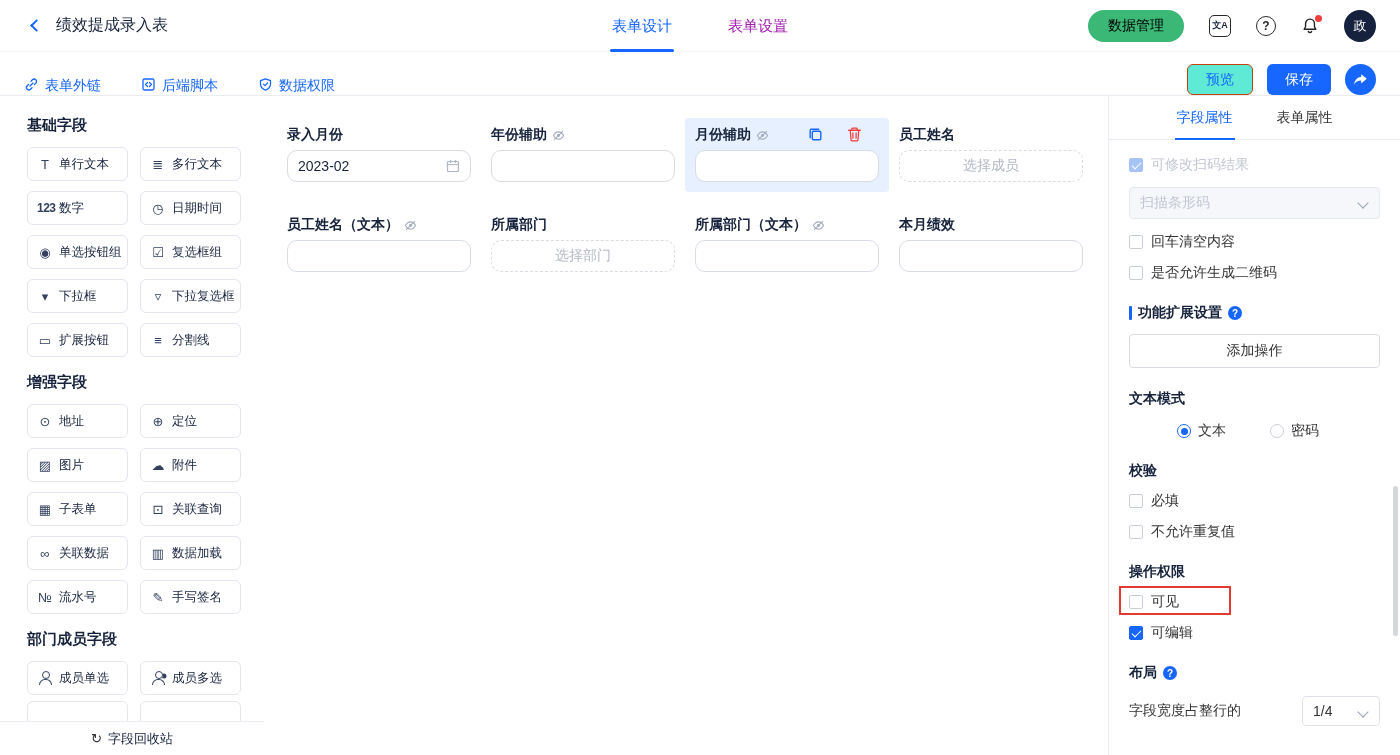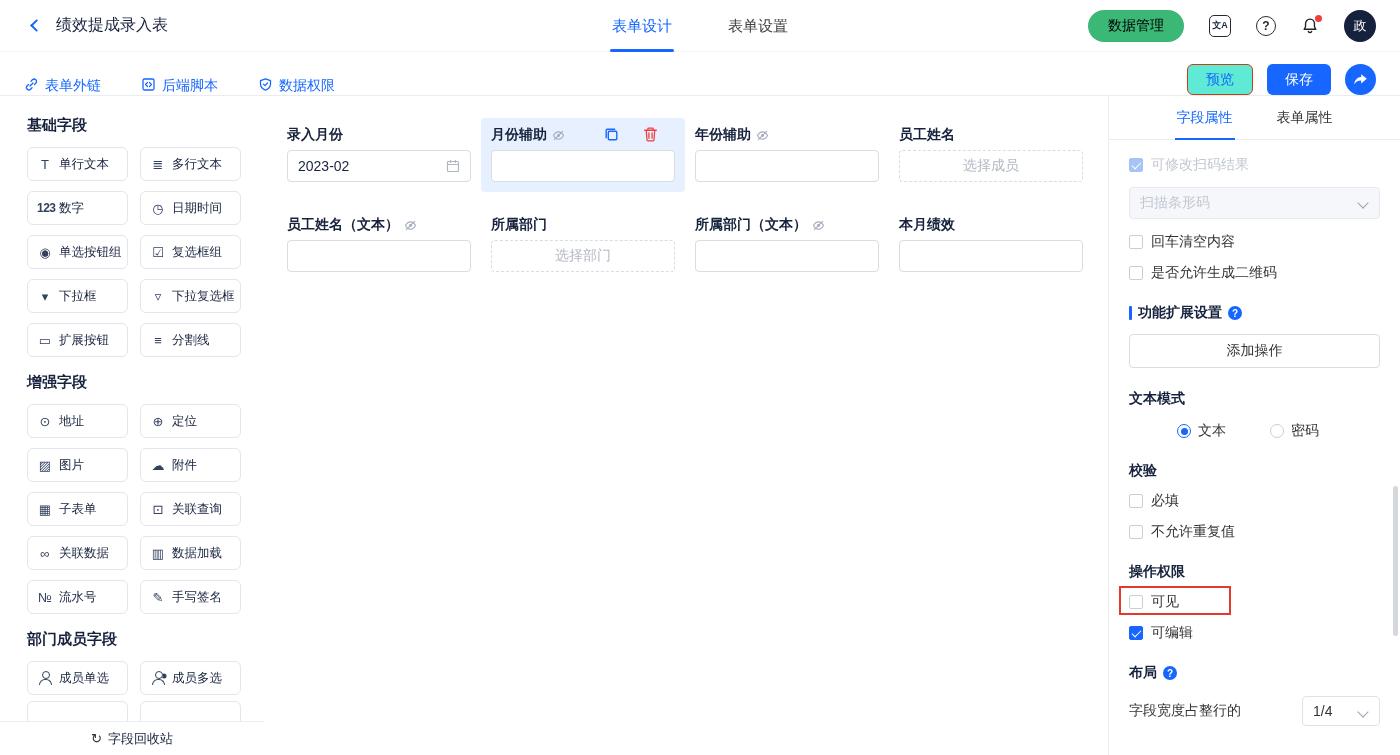--- a/index.html
+++ b/index.html
@@ -6,21 +6,21 @@
 html,body { width:1400px; height:755px; }
 body { font-family:"Liberation Sans","DejaVu Sans",sans-serif; background:#fff; color:#17233d; position:relative; overflow:hidden; }
 
 
 .header { position:absolute; top:0; left:0; right:0; height:52px; background:#fff; display:flex; align-items:center; padding:0 24px; z-index:6; border-bottom:1px solid #f4f5f7; }
 .h-left { display:flex; align-items:flex-start; gap:12px; }
 .back { width:20px; height:20px; display:flex; align-items:center; justify-content:center; cursor:pointer; }
 .chev { width:9px; height:9px; border-left:2px solid #1666ff; border-bottom:2px solid #1666ff; transform:rotate(45deg); margin-left:4px; }
 .title { font-size:16px; color:#17233d; }
 .h-tabs { position:absolute; left:50%; transform:translateX(-50%); top:0; height:52px; display:flex; gap:56px; }
-.h-tab { display:flex; align-items:center; font-size:15px; color:#404040; position:relative; cursor:pointer; white-space:nowrap; }
+.h-tab { display:flex; align-items:center; font-size:15px; color:#a21caf; position:relative; cursor:pointer; white-space:nowrap; }
 .h-tab.active { color:#1666ff; }
 .h-tab.active::after { content:""; position:absolute; left:-2px; right:-2px; bottom:0; height:3px; background:#1666ff; border-radius:2px; }
 .h-right { margin-left:auto; display:flex; align-items:center; gap:25px; }
 .pill-green { background:#3cb876; color:#000000; font-size:14px; padding:7px 20px; border-radius:16px; cursor:pointer; white-space:nowrap; }
 .lang-box { min-width:22px; height:22px; border:1.5px solid #2b2b2b; border-radius:5px; font-size:9px; font-weight:bold; display:flex; align-items:center; justify-content:center; padding:0 2px; cursor:pointer; }
 .help-circle { width:20px; height:20px; border:1.5px solid #2b2b2b; border-radius:50%; display:flex; align-items:center; justify-content:center; font-size:12px; font-weight:bold; color:#2b2b2b; cursor:pointer; }
 .help-circle::after { content:"?"; }
 .bell { position:relative; display:flex; cursor:pointer; }
 .bell .dot { position:absolute; top:-2px; right:-3px; width:7px; height:7px; border-radius:50%; background:#f23d3d; }
 .avatar { width:32px; height:32px; border-radius:50%; background:#16213e; color:#fff; font-size:13px; display:flex; align-items:center; justify-content:center; cursor:pointer; }
@@ -50,21 +50,21 @@
 .recycle { position:absolute; left:0; bottom:0; width:264px; height:34px; background:#fff; border-top:1px solid #e9ecf0; display:flex; align-items:center; justify-content:center; gap:6px; font-size:13px; color:#17233d; z-index:4; cursor:pointer; }
 .ricon::after { content:"↻"; color:#333; font-size:13px; }
 
 
 .canvas { position:absolute; top:96px; bottom:0; left:265px; right:292px; background:#fff; overflow:hidden; }
 .form-grid { position:absolute; left:12px; top:22px; display:grid; grid-template-columns:repeat(4,204px); row-gap:16px; }
 .field { position:relative; padding:6px 10px 10px; border-radius:4px; }
 .field.selected { background:#e6f0ff; }
 .f-label { display:flex; align-items:center; gap:5px; height:22px; font-size:14px; font-weight:bold; color:#17233d; margin-bottom:4px; white-space:nowrap; }
 .eye { display:flex; }
-.f-input { height:32px; border:1px solid #d8dce3; border-radius:4px; background:#fff; font-size:14px; color:#17233d; display:flex; align-items:center; padding:0 10px; cursor:text; }
+.f-input { height:32px; border:1px solid #d8dce3; border-radius:10px; background:#fff; font-size:14px; color:#17233d; display:flex; align-items:center; padding:0 10px; cursor:text; }
 .f-input.dashed { border-style:dashed; color:#b4b9c4; justify-content:center; cursor:pointer; }
 .f-input.date { justify-content:space-between; }
 .cal { display:flex; }
 .f-acts { position:absolute; top:8px; right:26px; display:flex; gap:22px; }
 .act { cursor:pointer; display:flex; }
 
 
 .panel { position:absolute; top:96px; right:0; bottom:0; width:292px; background:#fff; border-left:1px solid #e9ecf0; }
 .panel-tabs { height:44px; border-bottom:1px solid #e9ecf0; display:flex; justify-content:center; gap:44px; }
 .p-tab { font-size:14px; display:flex; align-items:center; position:relative; cursor:pointer; color:#333; }
@@ -278,20 +278,33 @@
         <div class="f-input date">
           <span>2023-02</span>
           <span class="cal">
             <svg width="14" height="14" viewBox="0 0 14 14">
               <rect x="1.5" y="2.5" width="11" height="10" rx="1" stroke="#b0b6c3" fill="none" stroke-width="1.2"></rect>
               <path d="M1.5 5.5h11M4.5 1v3M9.5 1v3" stroke="#b0b6c3" stroke-width="1.2"></path>
             </svg>
           </span>
         </div>
       </div>
+      <div class="field">
+        <div class="f-label">
+          <span>年份辅助</span>
+          <span class="eye">
+            <svg width="13" height="13" viewBox="0 0 14 14">
+              <path d="M1.5 7c1.5-2.6 3.3-3.9 5.5-3.9S11 4.4 12.5 7C11 9.6 9.2 10.9 7 10.9S3 9.6 1.5 7z" stroke="#a3abbd" fill="none" stroke-width="1.1"></path>
+              <circle cx="7" cy="7" r="1.6" fill="#a3abbd"></circle>
+              <path d="M2.5 11.5l9-9" stroke="#a3abbd" stroke-width="1.1" stroke-linecap="round"></path>
+            </svg>
+          </span>
+        </div>
+        <div class="f-input"></div>
+      </div>
       <div class="field selected">
         <div class="f-label">
           <span>月份辅助</span>
           <span class="eye">
             <svg width="13" height="13" viewBox="0 0 14 14">
               <path d="M1.5 7c1.5-2.6 3.3-3.9 5.5-3.9S11 4.4 12.5 7C11 9.6 9.2 10.9 7 10.9S3 9.6 1.5 7z" stroke="#a3abbd" fill="none" stroke-width="1.1"></path>
               <circle cx="7" cy="7" r="1.6" fill="#a3abbd"></circle>
               <path d="M2.5 11.5l9-9" stroke="#a3abbd" stroke-width="1.1" stroke-linecap="round"></path>
             </svg>
           </span>
@@ -306,33 +319,20 @@
           </span>
           <span class="act">
             <svg width="17" height="17" viewBox="0 0 16 16">
               <path d="M2.5 4h11M5.5 4V2.8c0-.4.3-.8.8-.8h3.4c.5 0 .8.4.8.8V4M4 4l.7 9c0 .6.5 1 1 1h4.6c.5 0 1-.4 1-1L12 4M6.5 6.5v5M9.5 6.5v5" stroke="#f23d3d" stroke-width="1.2" fill="none" stroke-linecap="round"></path>
             </svg>
           </span>
         </div>
       </div>
       <div class="field">
         <div class="f-label">
-          <span>年份辅助</span>
-          <span class="eye">
-            <svg width="13" height="13" viewBox="0 0 14 14">
-              <path d="M1.5 7c1.5-2.6 3.3-3.9 5.5-3.9S11 4.4 12.5 7C11 9.6 9.2 10.9 7 10.9S3 9.6 1.5 7z" stroke="#a3abbd" fill="none" stroke-width="1.1"></path>
-              <circle cx="7" cy="7" r="1.6" fill="#a3abbd"></circle>
-              <path d="M2.5 11.5l9-9" stroke="#a3abbd" stroke-width="1.1" stroke-linecap="round"></path>
-            </svg>
-          </span>
-        </div>
-        <div class="f-input"></div>
-      </div>
-      <div class="field">
-        <div class="f-label">
           <span>员工姓名</span>
         </div>
         <div class="f-input dashed">选择成员</div>
       </div>
       <div class="field">
         <div class="f-label">
           <span>员工姓名（文本）</span>
           <span class="eye">
             <svg width="13" height="13" viewBox="0 0 14 14">
               <path d="M1.5 7c1.5-2.6 3.3-3.9 5.5-3.9S11 4.4 12.5 7C11 9.6 9.2 10.9 7 10.9S3 9.6 1.5 7z" stroke="#a3abbd" fill="none" stroke-width="1.1"></path>

